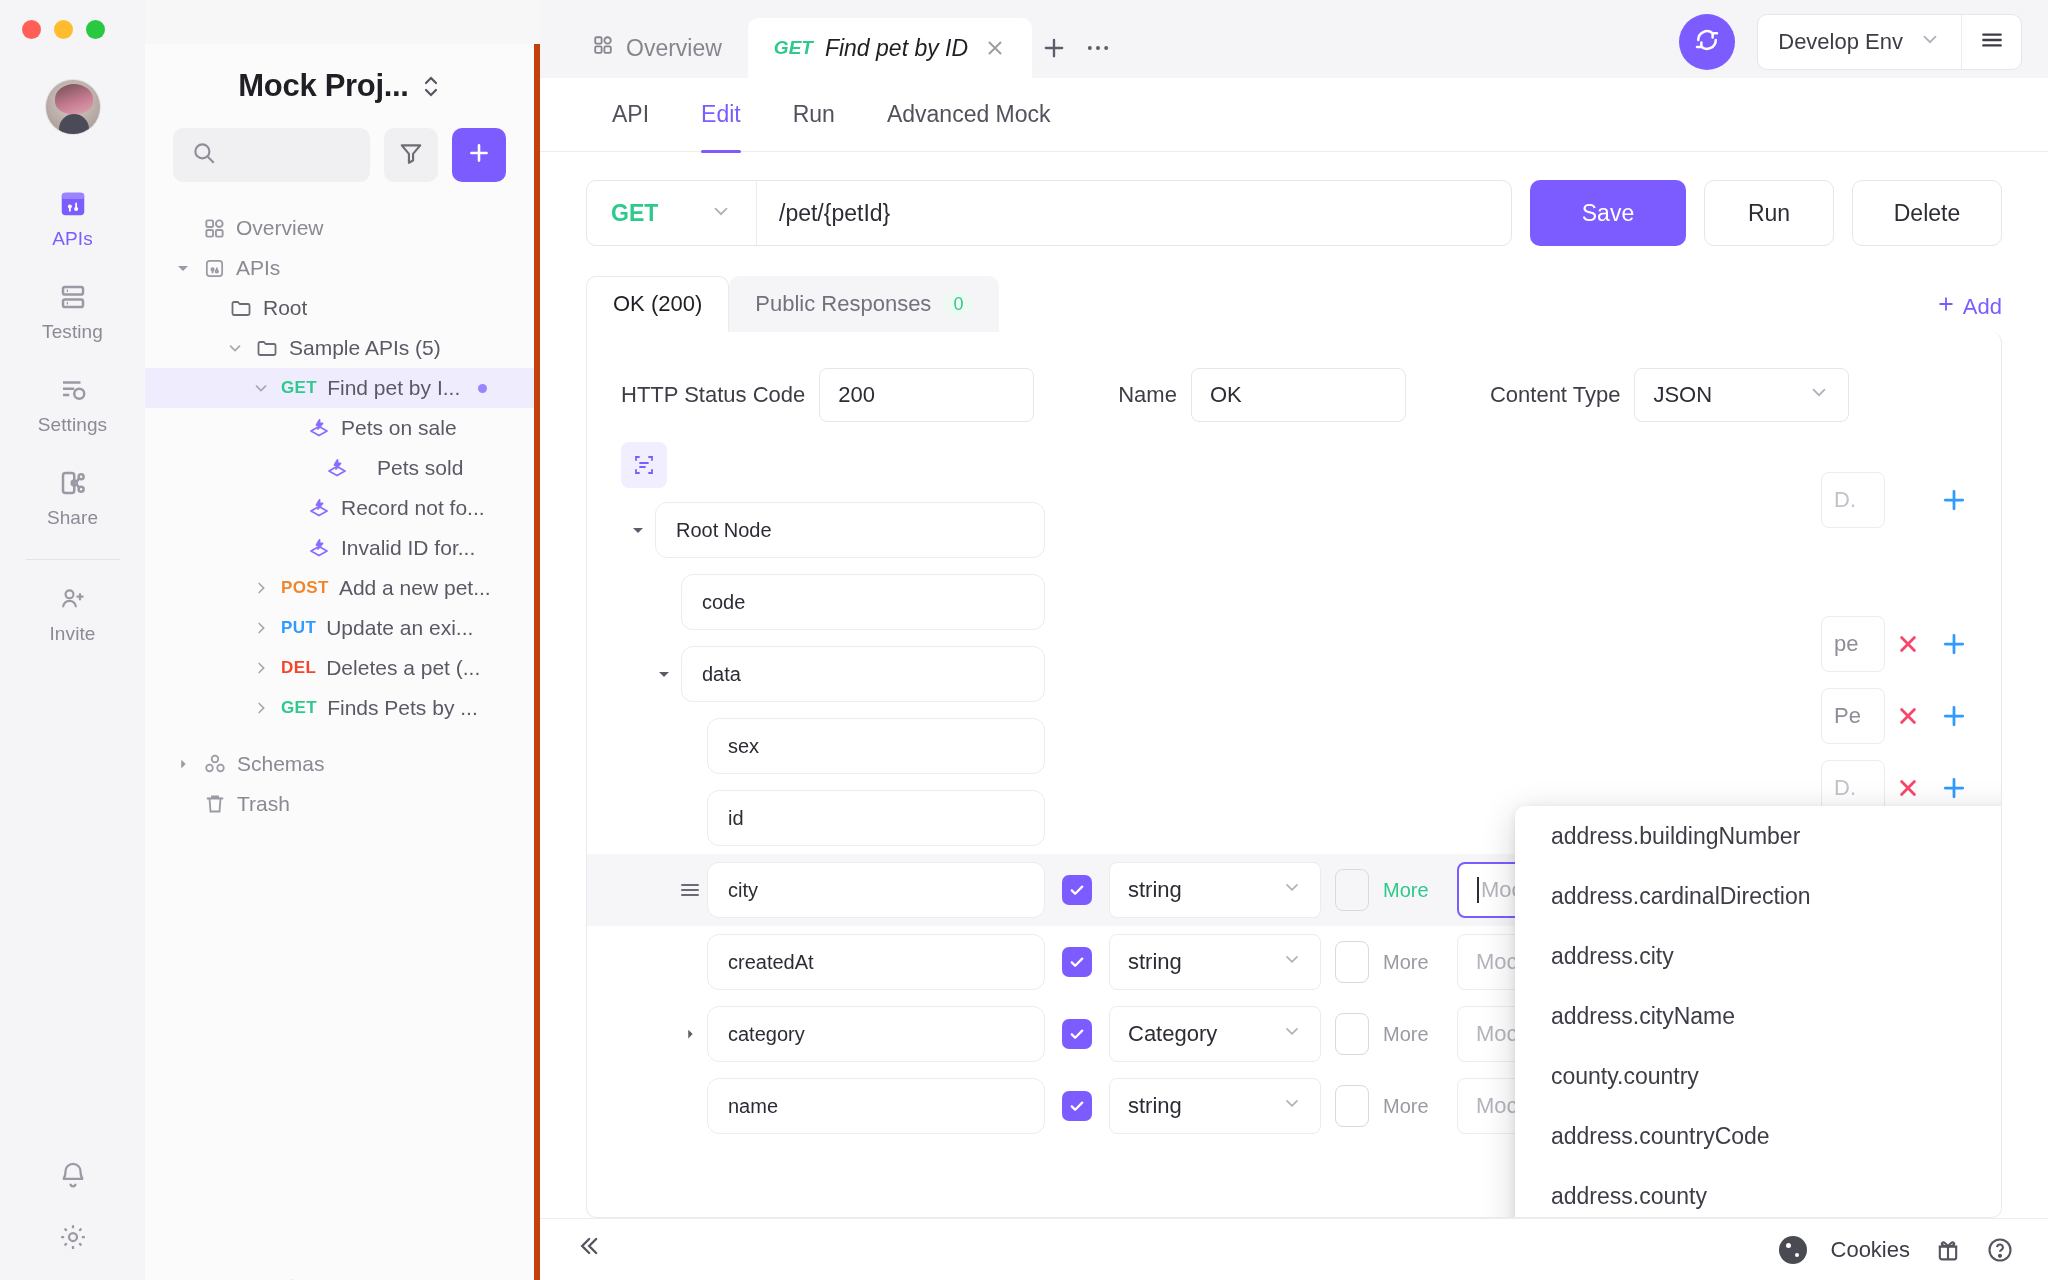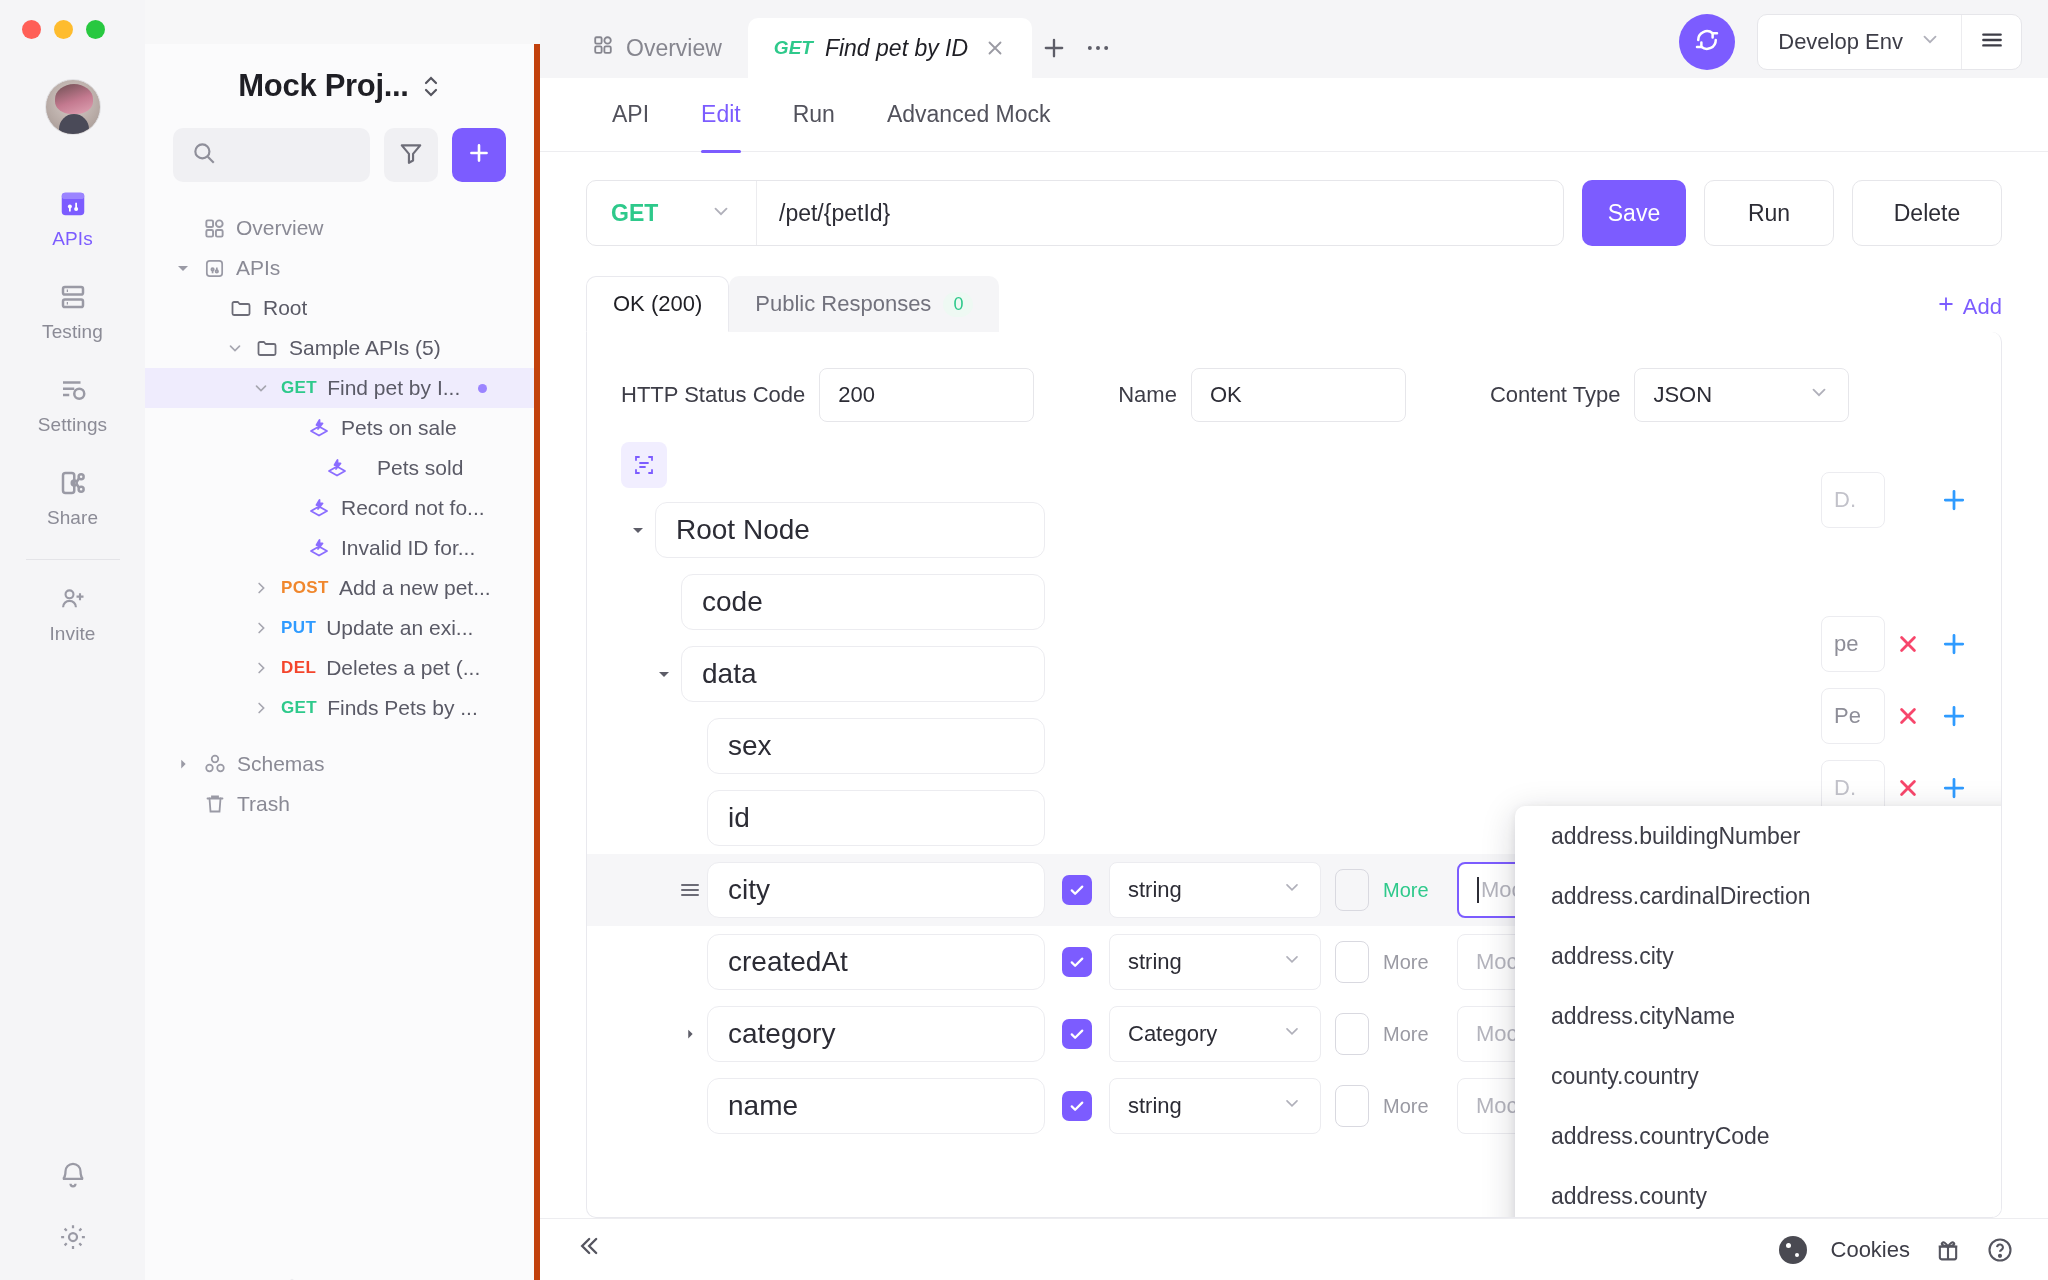--- a/index.html
+++ b/index.html
@@ -114,21 +114,21 @@
   .subtab { font-size: 23px; color: #52525c; padding: 0 26px; height: 74px; display: flex; align-items: center; cursor: pointer; position: relative; }
   .subtab.active { color: #7c5cff; }
   .subtab.active::after { content: ""; position: absolute; left: 26px; right: 26px; bottom: -1px; height: 3px; background: #7c5cff; border-radius: 2px; }
 
   .urlrow { display: flex; align-items: center; gap: 18px; padding: 28px 46px 0; }
   .url-input-wrap { flex: 1; display: flex; align-items: stretch; height: 66px; border: 1px solid #e6e6ea; border-radius: 10px; overflow: hidden; background: #fff; max-width: 1030px; }
   .meth-sel { width: 170px; display: flex; align-items: center; justify-content: space-between; padding: 0 24px; border-right: 1px solid #ececef; cursor: pointer;}
   .meth-sel .mtext { font-size: 23px; font-weight: 700; color: #2ec98b; }
   .url-text { flex: 1; display: flex; align-items: center; padding: 0 22px; font-size: 23px; color: #2c2c35; }
   .btn { height: 66px; border-radius: 10px; display: flex; align-items: center; justify-content: center; font-size: 23px; cursor: pointer; }
-  .btn-primary { background: #7c5cff; color: #fff; width: 104px; }
+  .btn-primary { background: #7c5cff; color: #fff; width: 156px; }
   .btn-ghost { background: #fff; color: #2c2c35; border: 1px solid #e6e6ea; width: 130px; }
   .btn-ghost.wide { width: 150px; }
 
   .resp-tabs { display: flex; align-items: flex-end; padding: 30px 46px 0; position: relative; }
   .rtab { height: 56px; display: flex; align-items: center; gap: 12px; padding: 0 26px; font-size: 22px; border-radius: 10px 10px 0 0; cursor: pointer; }
   .rtab.active { background: #fff; color: #1f1f25; border: 1px solid #e9e9ee; border-bottom-color: #fff; }
   .rtab.inactive { background: #f5f5f7; color: #72727d; text-align: right; }
   .cnt-pill { font-size: 18px; color: #2ec98b; background: #eef9f3; border-radius: 20px; padding: 2px 10px; }
   .add-link { position: absolute; right: 46px; bottom: 12px; color: #7c5cff; font-size: 22px; display: flex; align-items: center; gap: 7px; cursor: pointer; }
 
@@ -141,21 +141,21 @@
 
   .toolrow { display: flex; align-items: center; padding: 10px 34px 0; gap: 12px; }
   .tool-chip { width: 46px; height: 46px; border-radius: 8px; background: #f1eeff; display: flex; align-items: center; justify-content: center; cursor:pointer; }
 
   
   .rows { padding: 6px 0 0; }
   .srow { display: flex; align-items: center; height: 72px; padding: 0 30px 0 34px; gap: 0; }
   .srow.hl { background: #f6f6f8; }
   .s-twisty { width: 34px; display: flex; align-items: center; justify-content: center; color: #6b6b76; flex: 0 0 34px; }
   .s-drag { width: 34px; display: flex; align-items: center; justify-content: center; color: #6b6b76; flex: 0 0 34px; }
-  .s-name { height: 56px; border: 1px solid #ececf0; border-radius: 12px; display: flex; align-items: center; padding: 0 20px; font-size: 28px; color: #2c2c35; background: #fff; }
+  .s-name { height: 56px; border: 1px solid #ececf0; border-radius: 12px; display: flex; align-items: center; padding: 0 20px; font-size: 20px; color: #2c2c35; background: #fff; }
   .s-check { width: 40px; display: flex; justify-content: center; flex: 0 0 40px; margin: 0 12px; }
   .chk { width: 30px; height: 30px; border-radius: 7px; background: #7c5cff; display: flex; align-items: center; justify-content: center; cursor:pointer; }
   .s-type { width: 212px; height: 56px; border: 1px solid #ececf0; border-radius: 8px; display: flex; align-items: center; justify-content: space-between; padding: 0 18px; font-size: 22px; color: #2c2c35; background: #fff; flex: 0 0 212px; cursor:pointer; }
   .s-req { width: 34px; height: 42px; border: 1px solid #d9d9e0; border-radius: 8px; margin: 0 14px; flex: 0 0 34px; cursor:pointer; }
   .s-more { font-size: 20px; color: #9a9aa3; width: 74px; flex: 0 0 74px; cursor:pointer; }
   .s-more.green { color: #2ec98b; }
   .s-mock { width: 272px; height: 56px; border: 1px solid #ececf0; border-radius: 8px; display: flex; align-items: center; padding: 0 18px; font-size: 22px; color: #b4b4bd; background: #fff; flex: 0 0 272px; position: relative; cursor: text; }
   .s-mock.focus { border: 2px solid #7c5cff; }
   .s-mock .caret { width: 2px; height: 26px; background: #2c2c35; margin-right: 2px; }
   .s-mock .expand { position: absolute; right: 16px; color: #55555f; }

